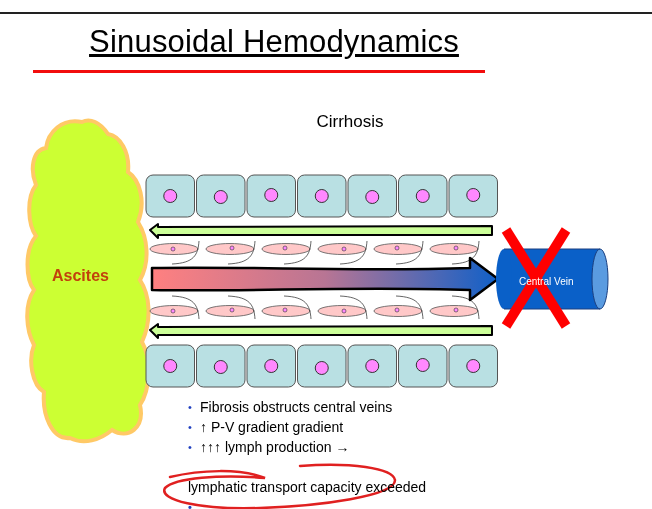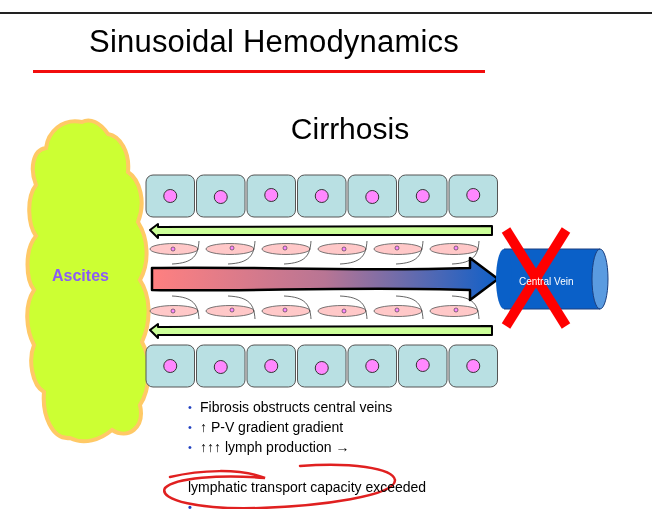--- a/index.html
+++ b/index.html
@@ -1,22 +1,22 @@
 <!DOCTYPE html>
 <html><head>
 <meta charset="utf-8">
 <style>
   html, body { margin: 0; padding: 0; background: #ffffff; }
   body { width: 652px; height: 509px; position: relative; overflow: hidden; font-family: "Liberation Sans", sans-serif; }
   .topline { position: absolute; left: 0; top: 12px; width: 652px; height: 2px; background: #222; }
-  .title { position: absolute; left: 0; top: 24px; width: 548px; text-align: center; font-size: 31px; color: #000; letter-spacing: 0.2px; }
+  .title { position: absolute; left: 0; top: 24px; width: 548px; text-align: center; font-size: 31px; color: #000; letter-spacing: 0.2px; text-decoration: underline; }
   .redline { position: absolute; left: 33px; top: 70px; width: 452px; height: 3px; background: #f20d0d; }
-  .subtitle { position: absolute; left: 260px; top: 112px; width: 180px; text-align: center; font-size: 30px; color: #000; }
+  .subtitle { position: absolute; left: 260px; top: 112px; width: 180px; text-align: center; font-size: 17px; color: #000; }
   svg.diagram { position: absolute; left: 0; top: 0; }
-  .ascites-label { position: absolute; left: 52px; top: 267px; font-size: 16px; font-weight: bold; color: #8b5cf6; }
+  .ascites-label { position: absolute; left: 52px; top: 267px; font-size: 16px; font-weight: bold; color: #c2410c; }
   .vein-label { position: absolute; left: 519px; top: 276px; font-size: 10px; font-weight: normal; color: #fff; }
   .bullets { position: absolute; left: 188px; top: 397px; font-size: 14px; color: #000; line-height: 20px; }
   .bullet { position: relative; padding-left: 12px; }
   .bullet .dot { position: absolute; left: 0; top: 0; color: #1f3fbf; font-size: 11px; }
   .bullet.cont { padding-left: 12px; margin-top: 20px; }
   .bullet.bold { font-weight: bold; }
 </style>
 </head>
 <body>
 

